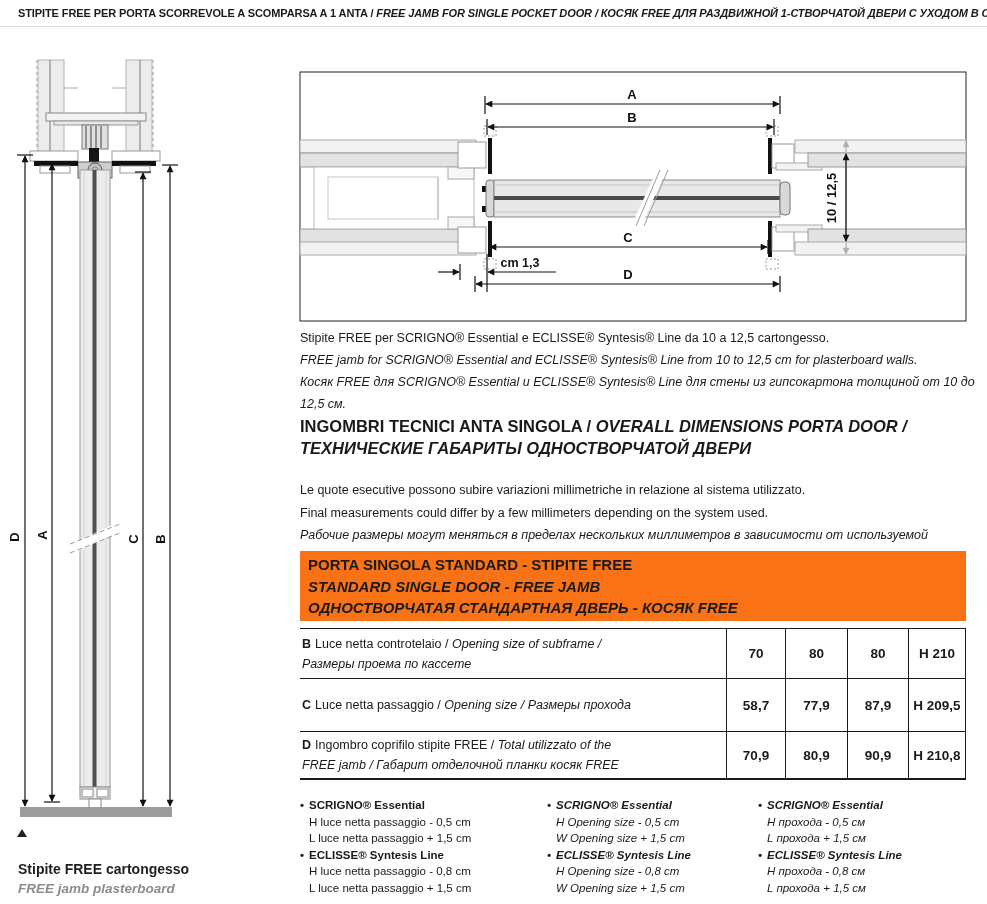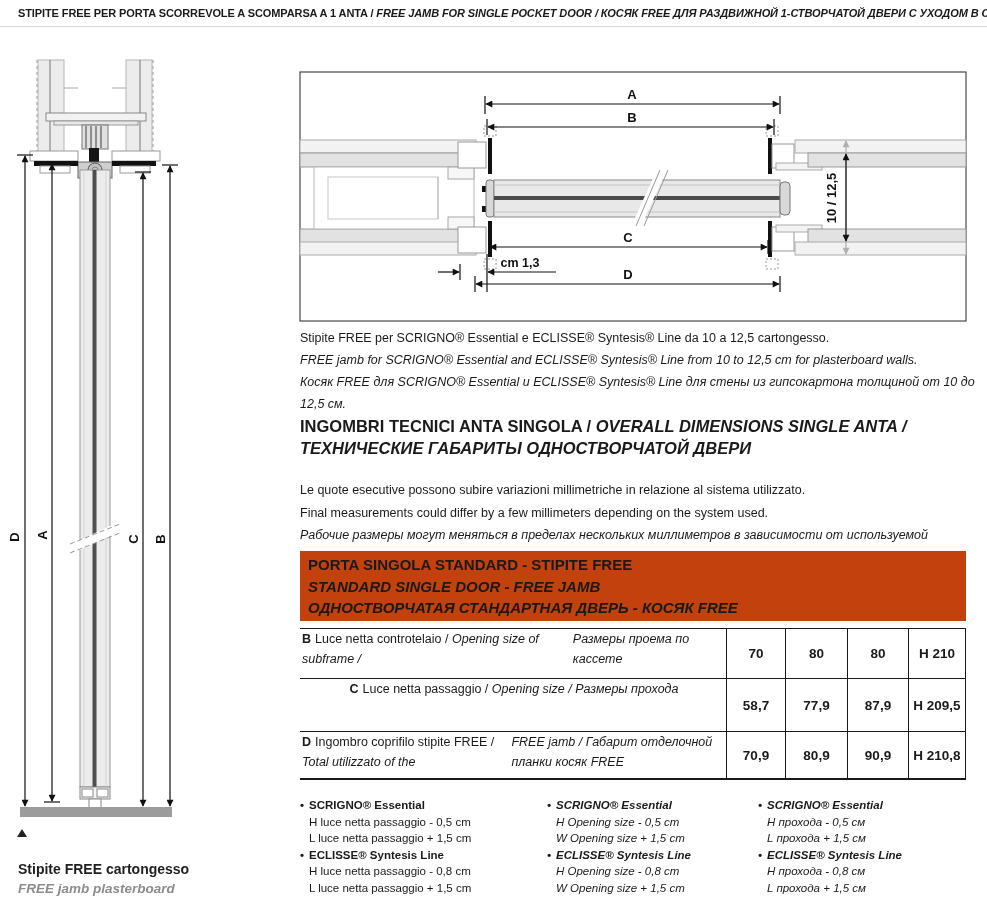--- a/index.html
+++ b/index.html
@@ -12,29 +12,29 @@
   .doc-header{left:18px;top:7px;width:960px;font-size:11px;font-weight:bold;letter-spacing:-0.1px;white-space:nowrap;}
   .doc-header .it-part{font-style:italic;}
   .header-rule{left:0;top:26px;width:987px;height:1px;background:#d9d9d9;}
   
   .right-caption{left:300px;top:327px;width:680px;font-size:12.5px;line-height:22px;}
   .right-caption .cap-en,.right-caption .cap-ru{font-style:italic;}
   .section-title{left:300px;top:415px;width:680px;font-size:16.5px;font-weight:bold;line-height:22px;}
   .section-title .ital{font-style:italic;}
   .section-notes{left:300px;top:479px;width:680px;font-size:12.5px;line-height:22.5px;}
   .section-notes .ital{font-style:italic;}
-  .table-header{left:300px;top:551px;width:666px;height:70px;background:#c2410c;box-sizing:border-box;
+  .table-header{left:300px;top:551px;width:666px;height:70px;background:#f97316;box-sizing:border-box;
     padding:3px 0 0 8px;font-size:15px;font-weight:bold;line-height:21.5px;}
   .table-header .ital{font-style:italic;}
   
   .door-table{left:300px;top:628px;width:666px;display:grid;
     grid-template-columns:426px 59px 62px 61px 58px;grid-template-rows:50px 53px 49px;}
   .door-table .cell{box-sizing:border-box;border-top:1.5px solid #1a1a1a;}
   .door-table .cell.last-row{border-bottom:2.5px solid #1a1a1a;}
-  .label-cell{display:flex;justify-content:center;font-size:12.5px;line-height:20px;padding-left:2px;}
+  .label-cell{display:flex;flex-direction:column;justify-content:center;font-size:12.5px;line-height:20px;padding-left:2px;}
   .label-cell .letter{font-weight:bold;margin-right:4px;}
   .label-cell .lab-en,.label-cell .line2{font-style:italic;}
   .label-cell .line2:empty{display:none;}
   .value-cell{display:flex;align-items:center;justify-content:center;font-size:13.5px;font-weight:bold;
     border-left:1.5px solid #1a1a1a;}
   .value-cell.col-last{border-right:1.5px solid #1a1a1a;}
   
   .notes-col{top:797px;width:240px;font-size:11.5px;line-height:16.5px;}
   .notes-col.c1{left:300px;}
   .notes-col.c2{left:547px;font-style:italic;}
@@ -249,21 +249,21 @@
     <text transform="translate(538,130) rotate(-90)" text-anchor="middle" font-size="13">10 / 12,5</text>
   </svg>
 
   <div class="abs right-caption">
     <div class="cap-it">Stipite FREE per SCRIGNO® Essential e ECLISSE® Syntesis® Line da 10 a 12,5 cartongesso.</div>
     <div class="cap-en">FREE jamb for SCRIGNO® Essential and ECLISSE® Syntesis® Line from 10 to 12,5 cm for plasterboard walls.</div>
     <div class="cap-ru">Косяк FREE для SCRIGNO® Essential и ECLISSE® Syntesis® Line для стены из гипсокартона толщиной от 10 до 12,5 см.</div>
   </div>
 
   <div class="abs section-title">
-    <span>INGOMBRI TECNICI ANTA SINGOLA / </span><span class="ital">OVERALL DIMENSIONS SINGLE ANTA /</span>
+    <span>INGOMBRI TECNICI ANTA SINGOLA / </span><span class="ital">OVERALL DIMENSIONS PORTA DOOR /</span>
     <div class="ital">ТЕХНИЧЕСКИЕ ГАБАРИТЫ ОДНОСТВОРЧАТОЙ ДВЕРИ</div>
   </div>
 
   <div class="abs section-notes">
     <div>Le quote esecutive possono subire variazioni millimetriche in relazione al sistema utilizzato.</div>
     <div>Final measurements could differ by a few millimeters depending on the system used.</div>
     <div class="ital">Рабочие размеры могут меняться в пределах нескольких миллиметров в зависимости от используемой системы.</div>
   </div>
 
   <div class="abs table-header">

